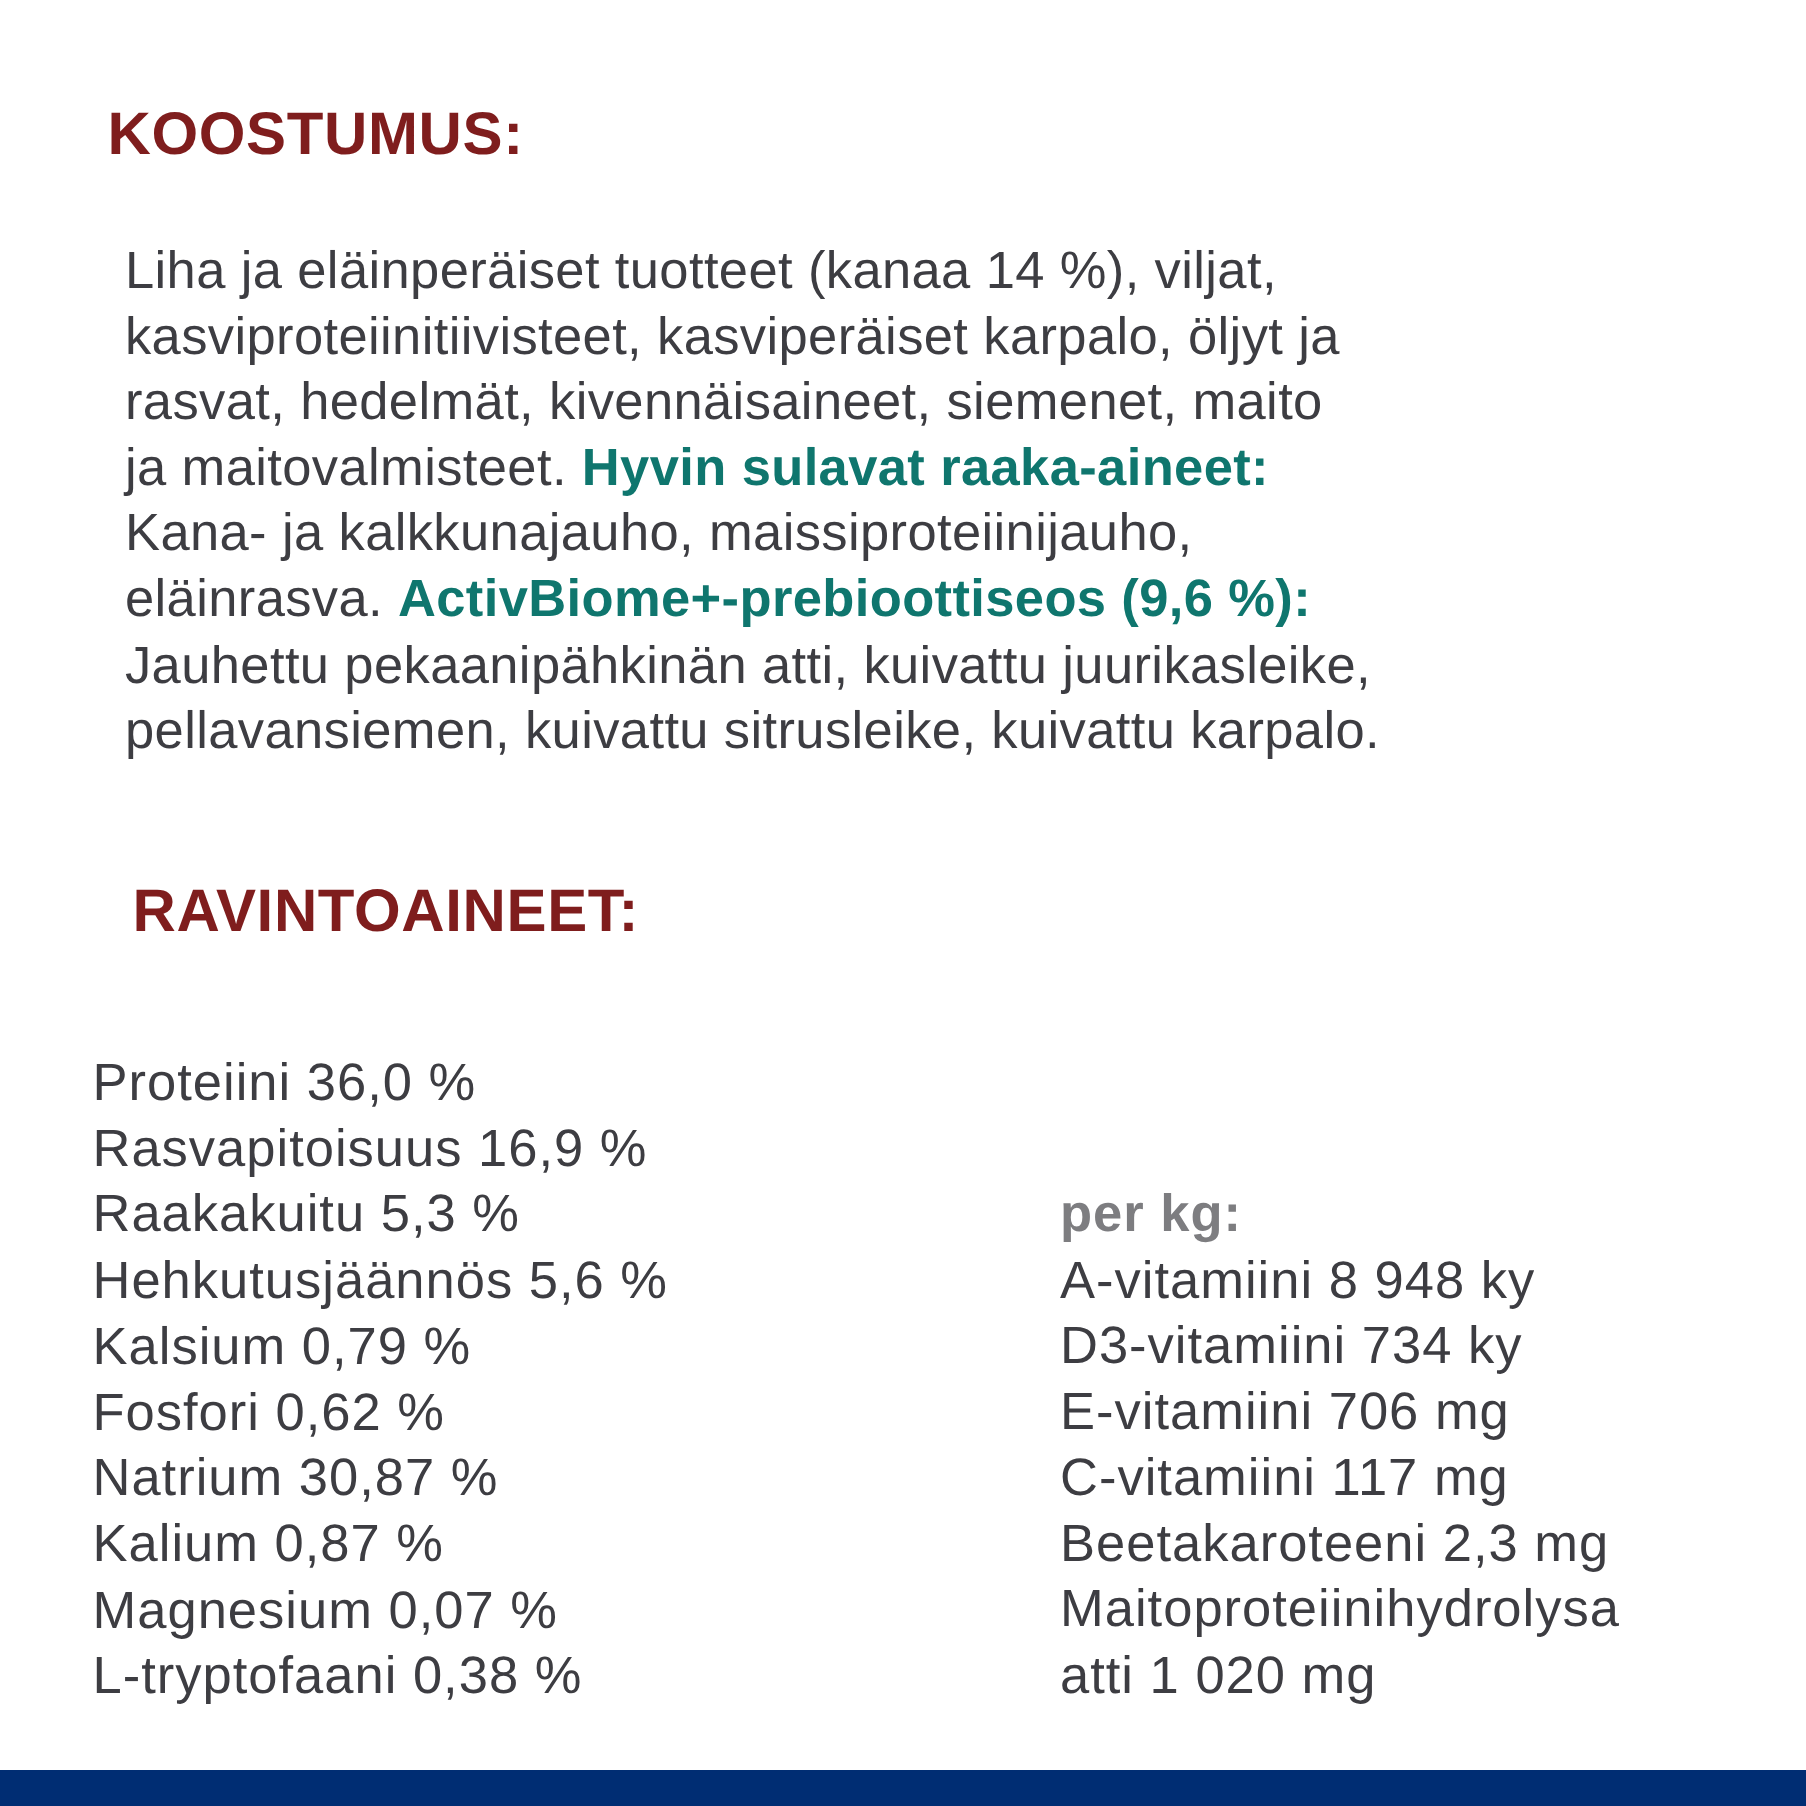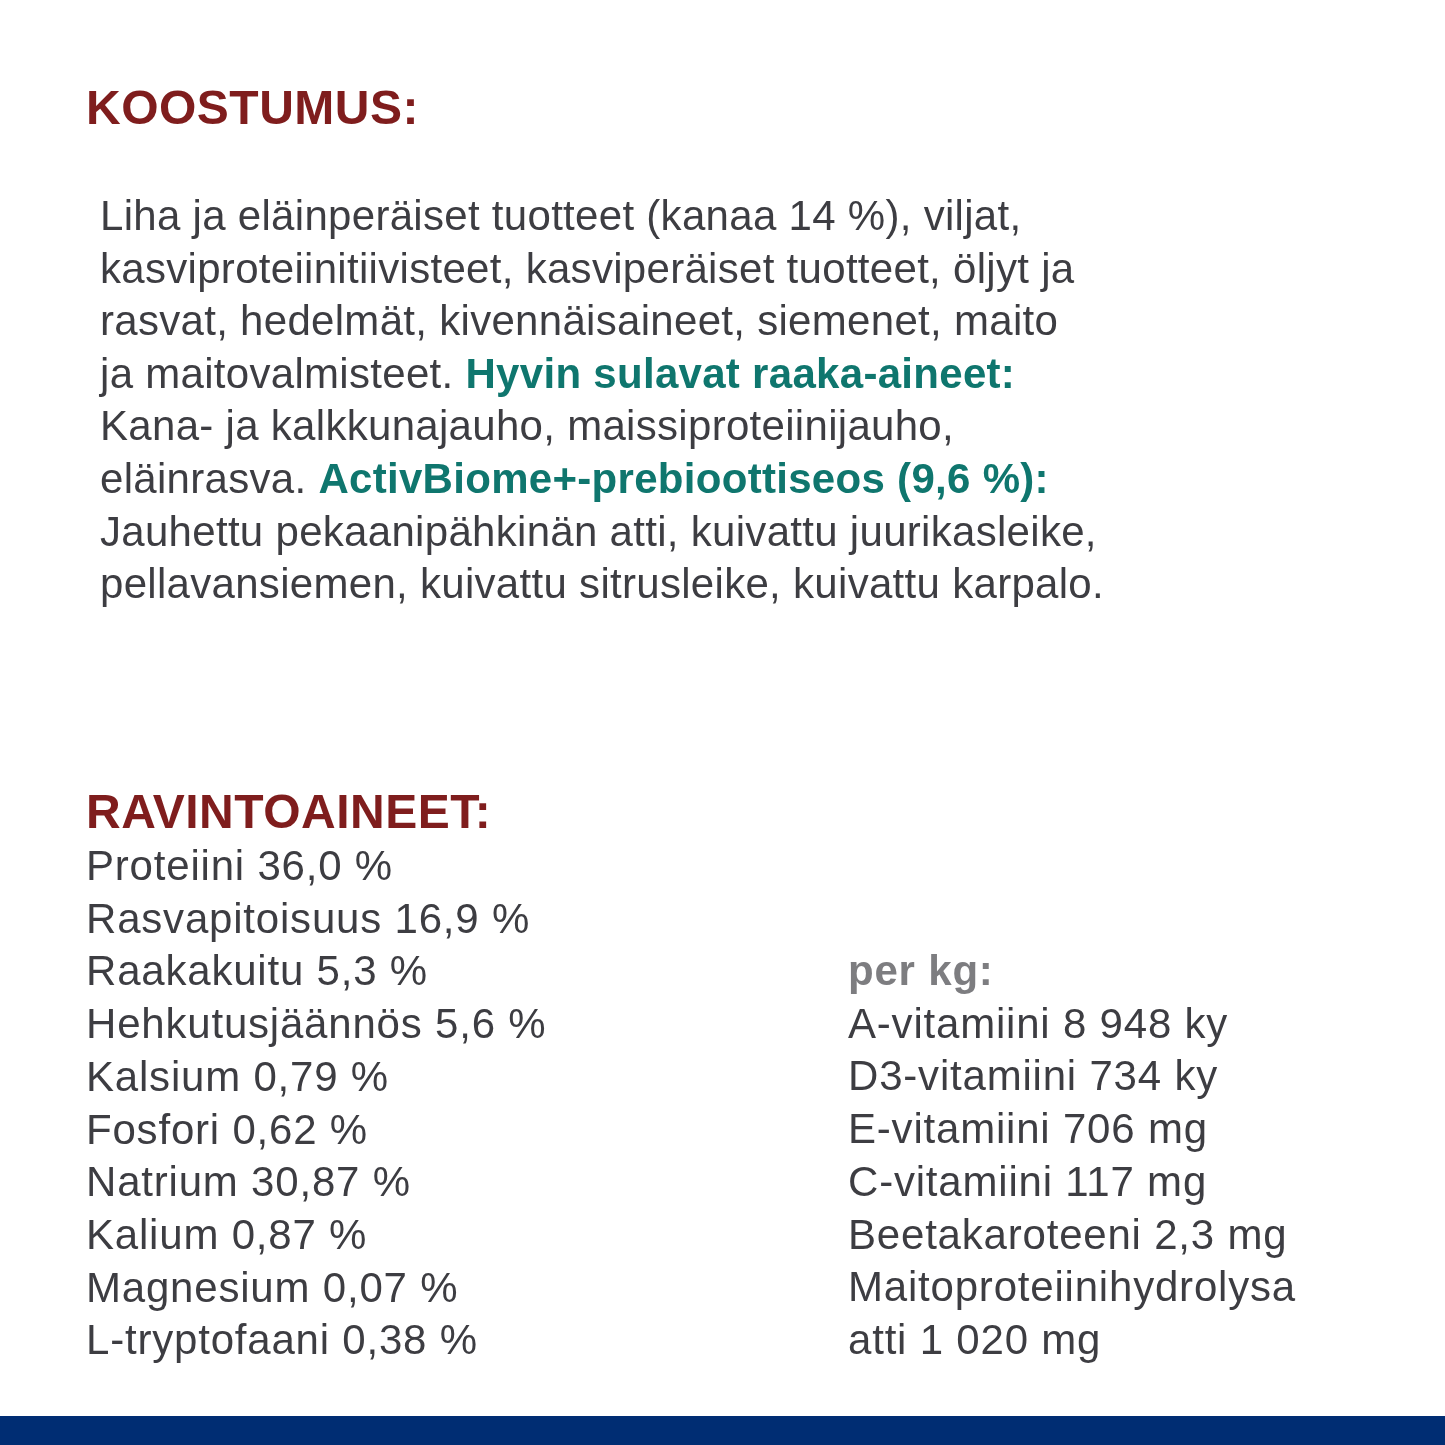--- a/index.html
+++ b/index.html
@@ -6,48 +6,48 @@
     body {
       width: 1445px; height: 1445px; background: #ffffff; position: relative; overflow: hidden;
       font-family: "Liberation Sans", "DejaVu Sans", sans-serif; color: #3d3d42;
     }
     .heading {
       position: absolute; left: 86px; margin: 0;
       font-family: "Liberation Sans", sans-serif; font-weight: bold;
       color: #7f1d1d; font-size: 48px; letter-spacing: 0.5px; line-height: 1;
     }
     #h1 { top: 84px; }
-    #h2 { top: 788px; }
+    #h2 { top: 706px; margin-left: 20px; }
     .para {
       position: absolute; left: 86px; top: 176px; width: 1330px; margin: 14px;
       font-size: 42px; line-height: 52.6px; color: #3d3d42; letter-spacing: 0.3px;
     }
     .para .line { display: block; white-space: nowrap; }
     .para b { font-weight: bold; color: #0f766e; }
     .col {
       position: absolute; margin: 0; padding: 0; list-style: none;
       font-size: 42px; line-height: 52.7px; color: #3d3d42; letter-spacing: 0.8px;
     }
     .col li { white-space: nowrap; }
-    #left-col { left: 86px; top: 840px; }
+    #left-col { left: 74px; top: 840px; }
     #right-col { left: 848px; top: 945px; }
     .perkg { font-weight: bold; color: #7d7d80; }
     .bottom-bar {
       position: absolute; left: 0; top: 1416px; width: 1445px; height: 29px;
       background: #002d73;
     }
   </style>
 </head>
 <body>
 
 <h1 id="h1" class="heading">KOOSTUMUS:</h1>
 
 <p class="para">
   <span class="line"><span>Liha ja eläinperäiset tuotteet (kanaa 14 %), viljat,</span></span>
-  <span class="line"><span>kasviproteiinitiivisteet, kasviperäiset tuotteet, öljyt ja</span></span>
+  <span class="line"><span>kasviproteiinitiivisteet, kasviperäiset karpalo, öljyt ja</span></span>
   <span class="line"><span>rasvat, hedelmät, kivennäisaineet, siemenet, maito</span></span>
   <span class="line"><span style="white-space:pre">ja maitovalmisteet. </span><b>Hyvin sulavat raaka-aineet:</b></span>
   <span class="line"><span>Kana- ja kalkkunajauho, maissiproteiinijauho,</span></span>
   <span class="line"><span style="white-space:pre">eläinrasva. </span><b>ActivBiome+-prebioottiseos (9,6 %):</b></span>
   <span class="line"><span>Jauhettu pekaanipähkinän atti, kuivattu juurikasleike,</span></span>
   <span class="line"><span>pellavansiemen, kuivattu sitrusleike, kuivattu karpalo.</span></span>
 </p>
 
 <h2 id="h2" class="heading">RAVINTOAINEET:</h2>
 

